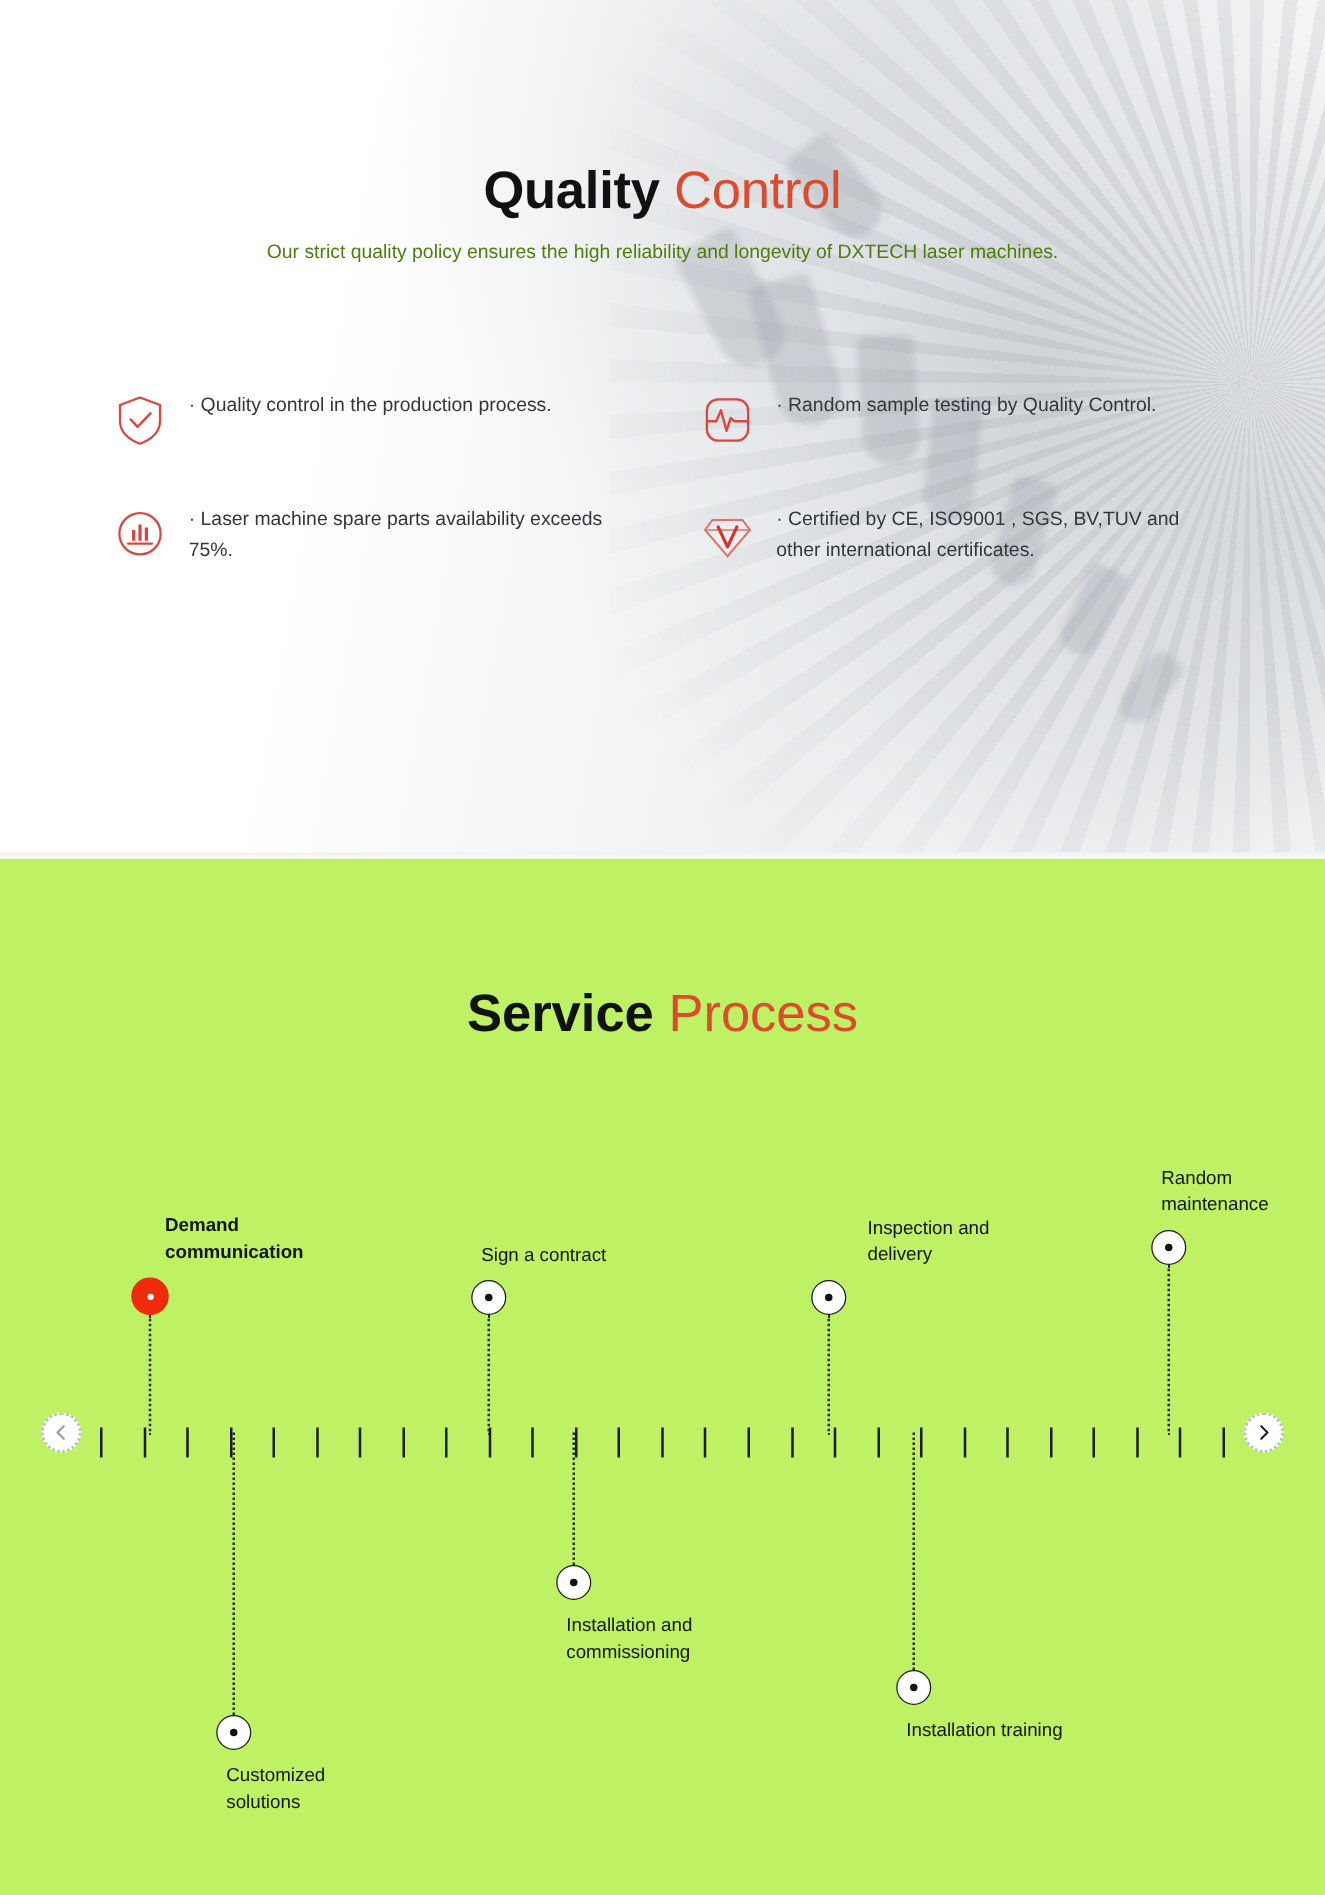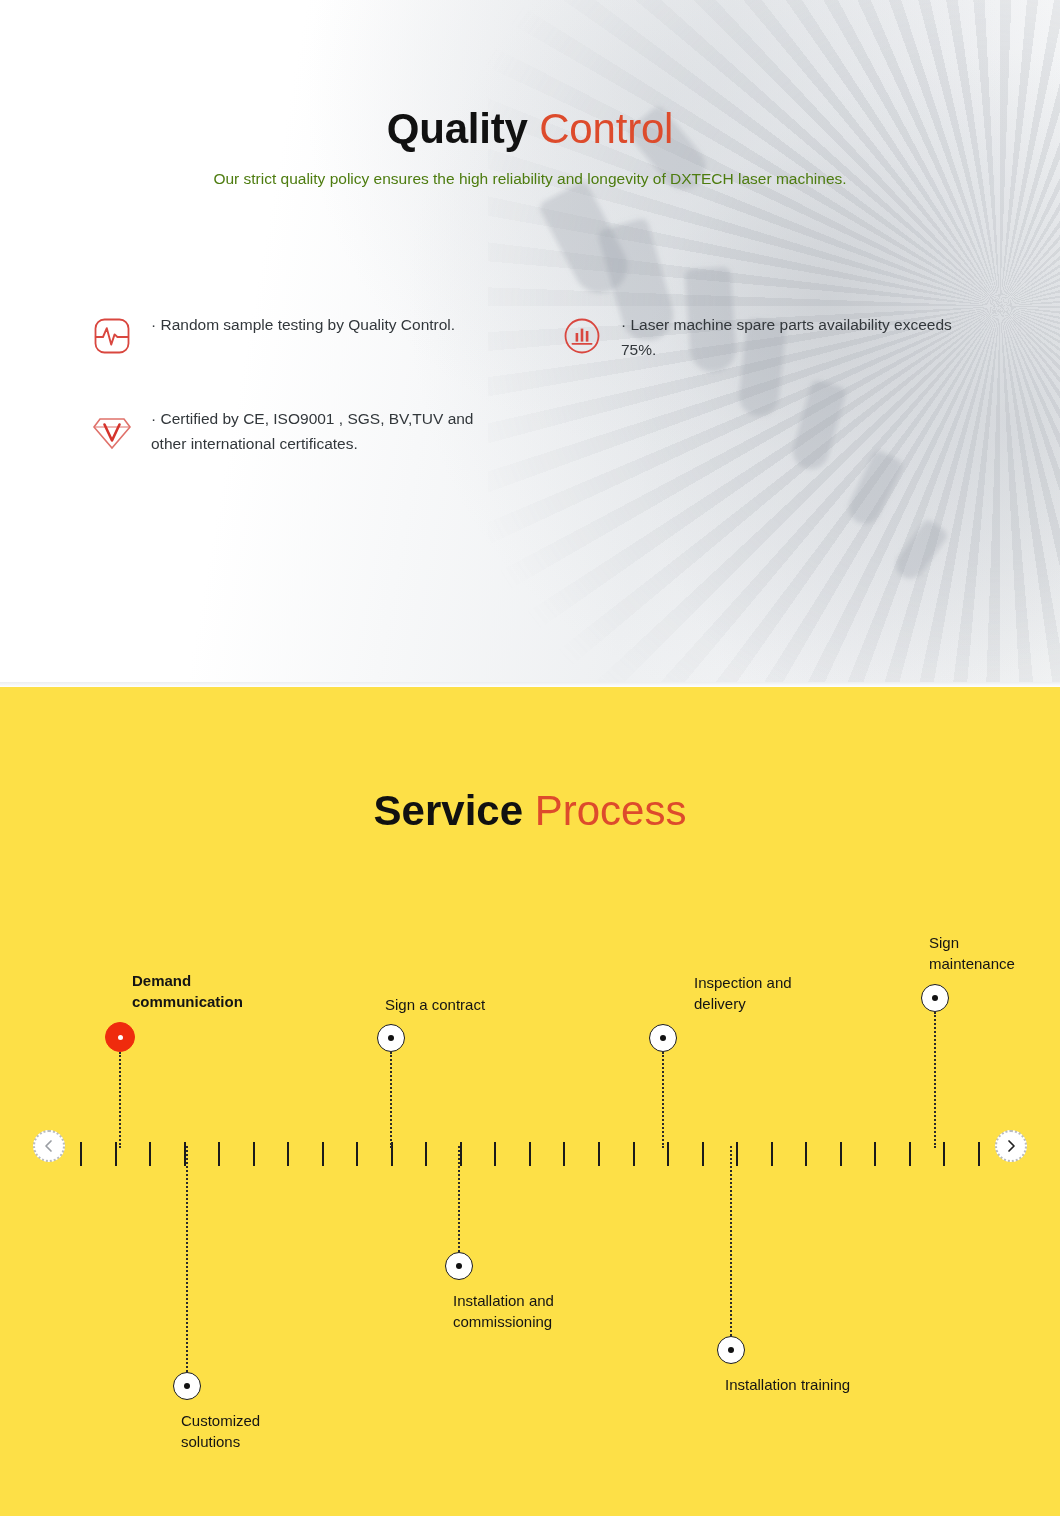--- a/index.html
+++ b/index.html
@@ -42,21 +42,21 @@
   }
   .qc-cog.c1 { left: 612px; top: 222px; width: 52px; height: 120px; border-radius: 8px 8px 26px 26px; transform: rotate(-16deg); }
   .qc-cog.c2 { left: 688px; top: 268px; width: 46px; height: 104px; border-radius: 8px 8px 24px 24px; transform: rotate(-4deg); }
   .qc-cog.c3 { left: 742px; top: 320px; width: 40px; height: 96px;  border-radius: 8px 8px 22px 22px; transform: rotate(6deg); }
   .qc-cog.c4 { left: 800px; top: 382px; width: 36px; height: 88px;  border-radius: 8px 8px 20px 20px; transform: rotate(16deg); }
   .qc-cog.c5 { left: 858px; top: 452px; width: 32px; height: 74px;  border-radius: 8px 8px 18px 18px; transform: rotate(26deg); }
   .qc-cog.c6 { left: 906px; top: 520px; width: 28px; height: 62px;  border-radius: 8px 8px 16px 16px; transform: rotate(36deg); }
   .qc-cog.c7 { left: 560px; top: 186px; width: 54px; height: 110px; border-radius: 8px 8px 26px 26px; transform: rotate(-28deg); }
   .qc-cog.c8 { left: 648px; top: 108px; width: 44px; height: 86px;  border-radius: 8px 8px 22px 22px; transform: rotate(-40deg); }
 
-  .qc-head { position: absolute; left: 0; top: 105px; width: 1060px; text-align: center; z-index: 3; }
+  .qc-head { position: absolute; left: 0; top: 128px; width: 1060px; text-align: center; z-index: 3; }
   .qc-title { font-size: 42px; font-weight: bold; letter-spacing: -0.2px; line-height: 1.12; }
   .qc-title .t-dark { color: #111111; }
   .qc-title .t-accent { color: #dd4b2c; font-weight: normal; }
   .qc-sub {
     margin-top: 16px; font-size: 15.5px; color: #4d7c0f; font-weight: normal;
     line-height: 1.4;
   }
 
   .qc-grid {
     position: absolute; left: 0; top: 312px; width: 1060px; z-index: 3;
@@ -71,21 +71,21 @@
 
   
   .divider {
     position: absolute; left: 0; top: 682px; width: 1060px; height: 5px;
     background: linear-gradient(180deg, #eceef0 0%, #f7f8f9 60%, #ffffff 100%);
   }
 
   
   .service-section {
     position: absolute; left: 0; top: 687px; width: 1060px; height: 829px;
-    background: #fde047;
+    background: #bef264;
   }
   .sp-head { position: absolute; left: 0; top: 100px; width: 1060px; text-align: center; }
   .sp-title { font-size: 42px; font-weight: bold; line-height: 1.12; }
   .sp-title .t-dark { color: #111111; }
   .sp-title .t-accent { color: #dd4b2c; font-weight: normal; }
 
   
   .timeline { position: absolute; left: 0; top: 0; width: 1060px; height: 829px; }
   .ruler {
     position: absolute; left: 80px; top: 455px; width: 900px; height: 24px;
@@ -138,20 +138,29 @@
         <span class="qc-cog c6"></span>
     </div>
 
     <div class="qc-head">
       <h1 class="qc-title"><span class="t-dark">Quality</span> <span class="t-accent">Control</span></h1>
       <p class="qc-sub">Our strict quality policy ensures the high reliability and longevity of DXTECH laser machines.</p>
     </div>
 
     <div class="qc-grid">
 
+      <div class="qc-item">
+        <span class="qc-icon">
+          <svg viewBox="0 0 46 46" fill="none">
+            <path d="M23 5 L39 11 V24 C39 33 31.5 39 23 42 C14.5 39 7 33 7 24 V11 Z" stroke="#d9473f" stroke-width="1.8" fill="none"></path>
+            <path d="M15.5 22.5 L21 28.5 L31.5 17.5" stroke="#d9473f" stroke-width="1.8" stroke-linecap="round" stroke-linejoin="round" fill="none"></path>
+          </svg>
+        </span>
+        <span class="qc-text">· Quality control in the production process.</span>
+      </div>
 
 
       <div class="qc-item">
         <span class="qc-icon">
           <svg viewBox="0 0 46 46" fill="none">
             <rect x="6.5" y="6.5" width="33" height="33" rx="9" stroke="#d9473f" stroke-width="1.8" fill="none"></rect>
             <path d="M6.8 24 H14 L17.8 15.2 L22.2 31.6 L25.6 21.4 L28.4 24 H39.2" stroke="#d9473f" stroke-width="1.9" stroke-linecap="round" stroke-linejoin="round" fill="none"></path>
           </svg>
         </span>
         <span class="qc-text">· Random sample testing by Quality Control.</span>
@@ -267,19 +276,19 @@
 delivery</div>
           <div class="leader" style="left: 730px; top: 459px; height: 190px;"></div>
           <div class="node" style="left: 717px; top: 649px;">
             <span class="dot"></span>
           </div>
           <div class="mlabel" style="left: 725px; top: 687px;">Installation training</div>
           <div class="leader" style="left: 934px; top: 325px; height: 136px;"></div>
           <div class="node" style="left: 921px; top: 297px;">
             <span class="dot"></span>
           </div>
-          <div class="mlabel" style="left: 929px; top: 245px;">Sign
+          <div class="mlabel" style="left: 929px; top: 245px;">Random
 maintenance</div>
         </div>
     </div>
   </section>
 
 </div>
 
 </body></html>

